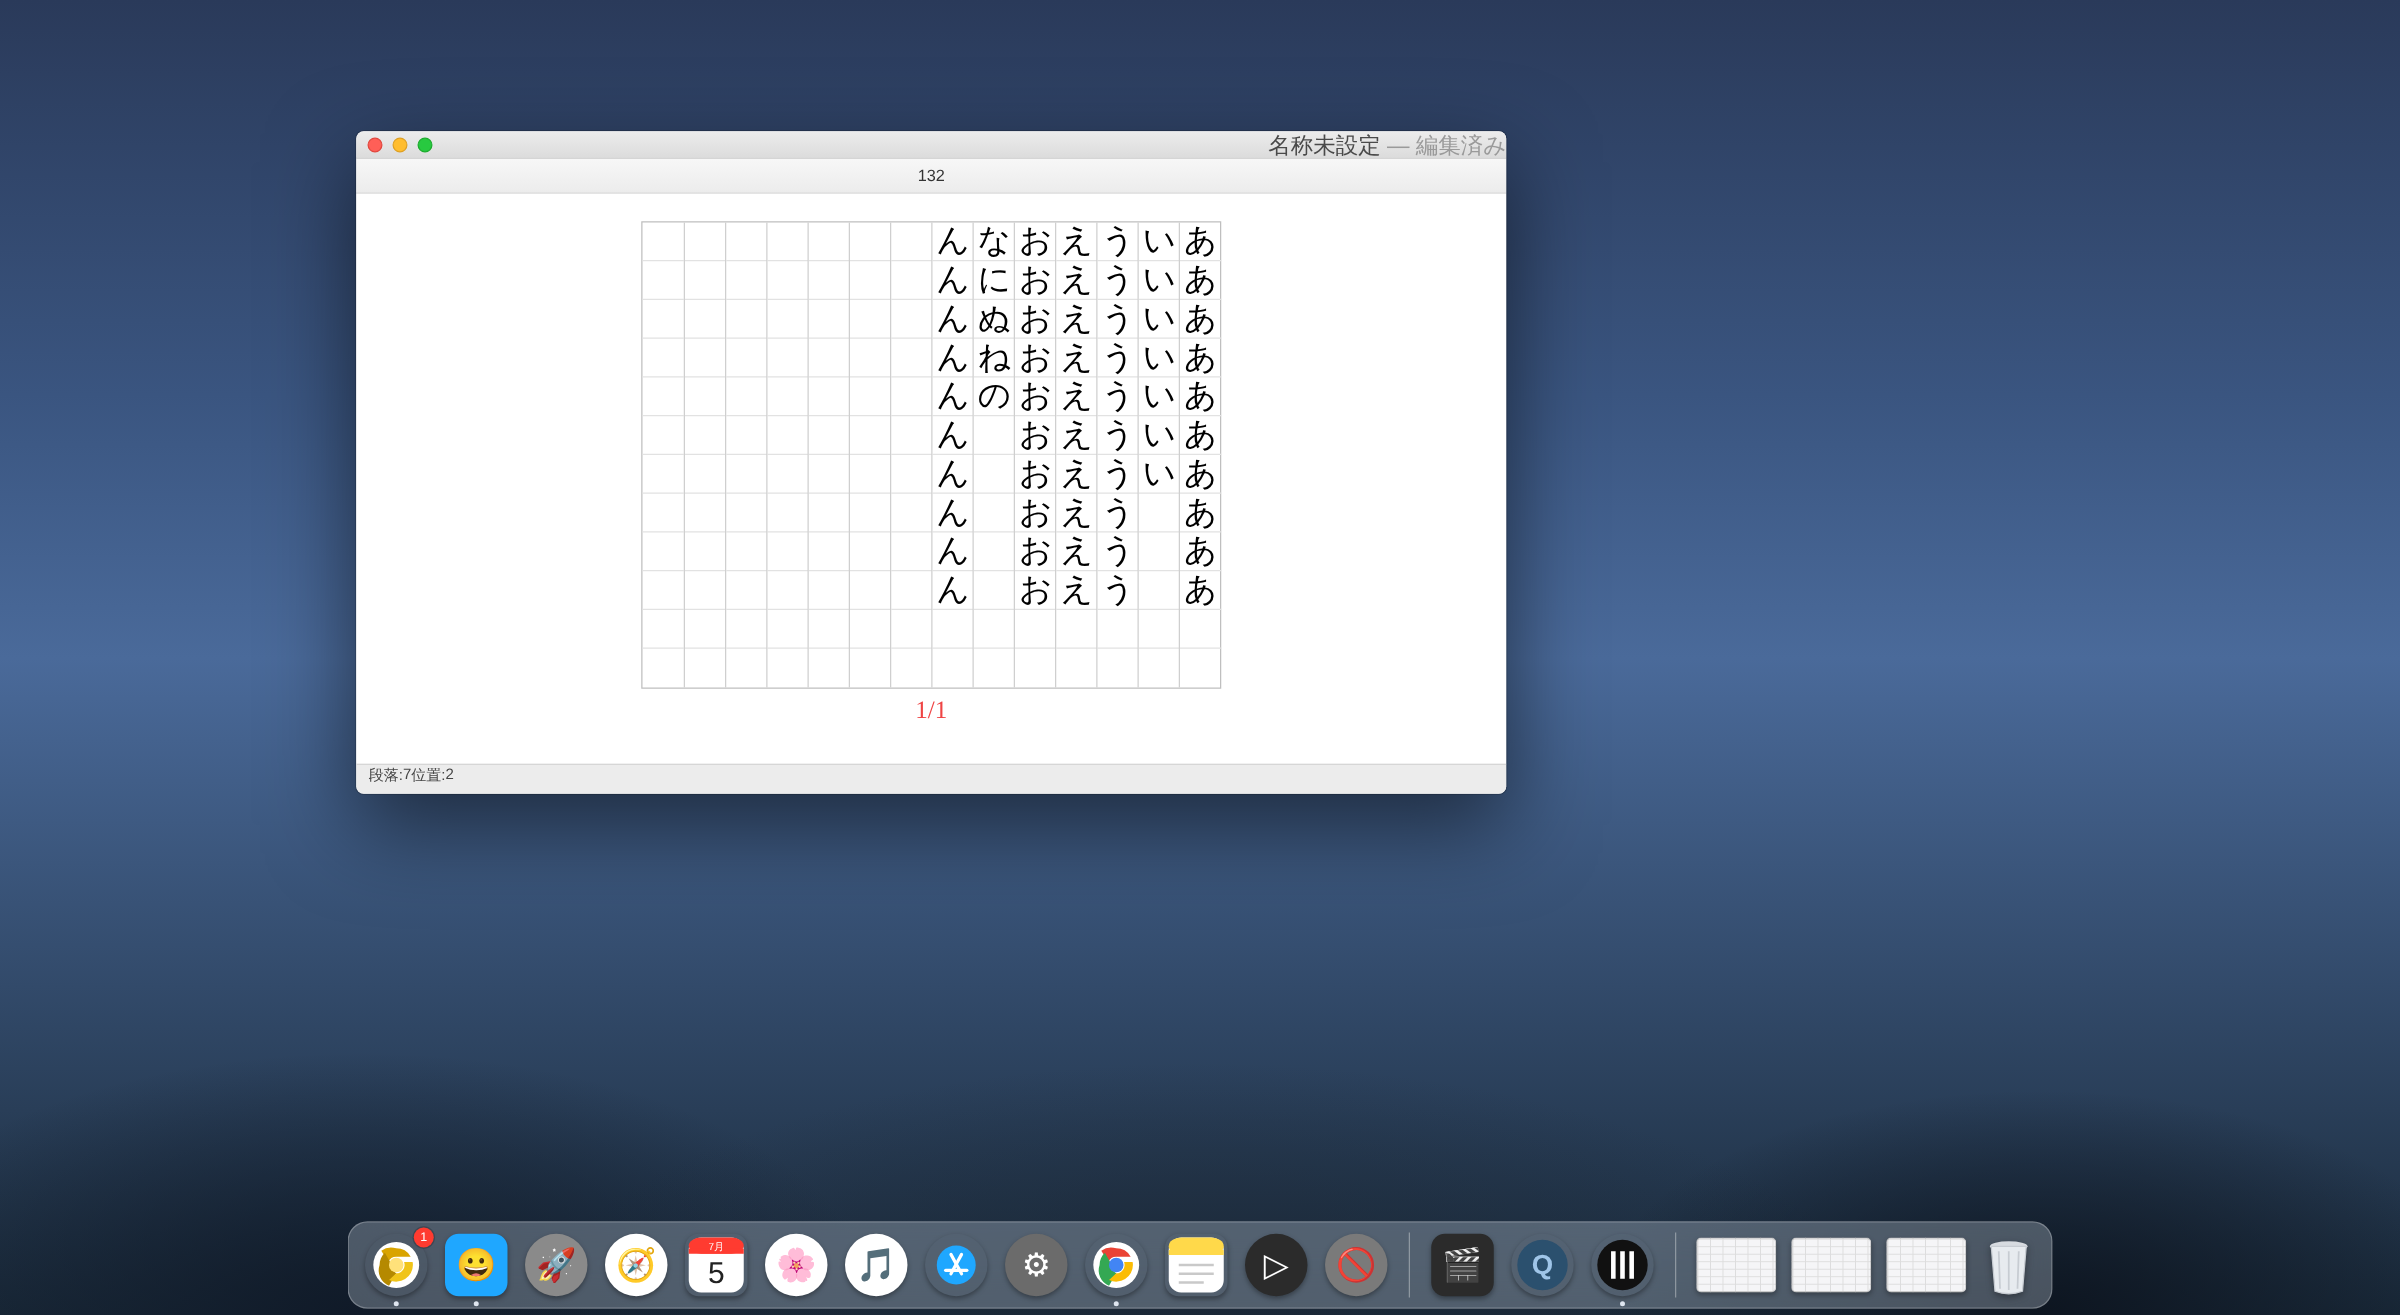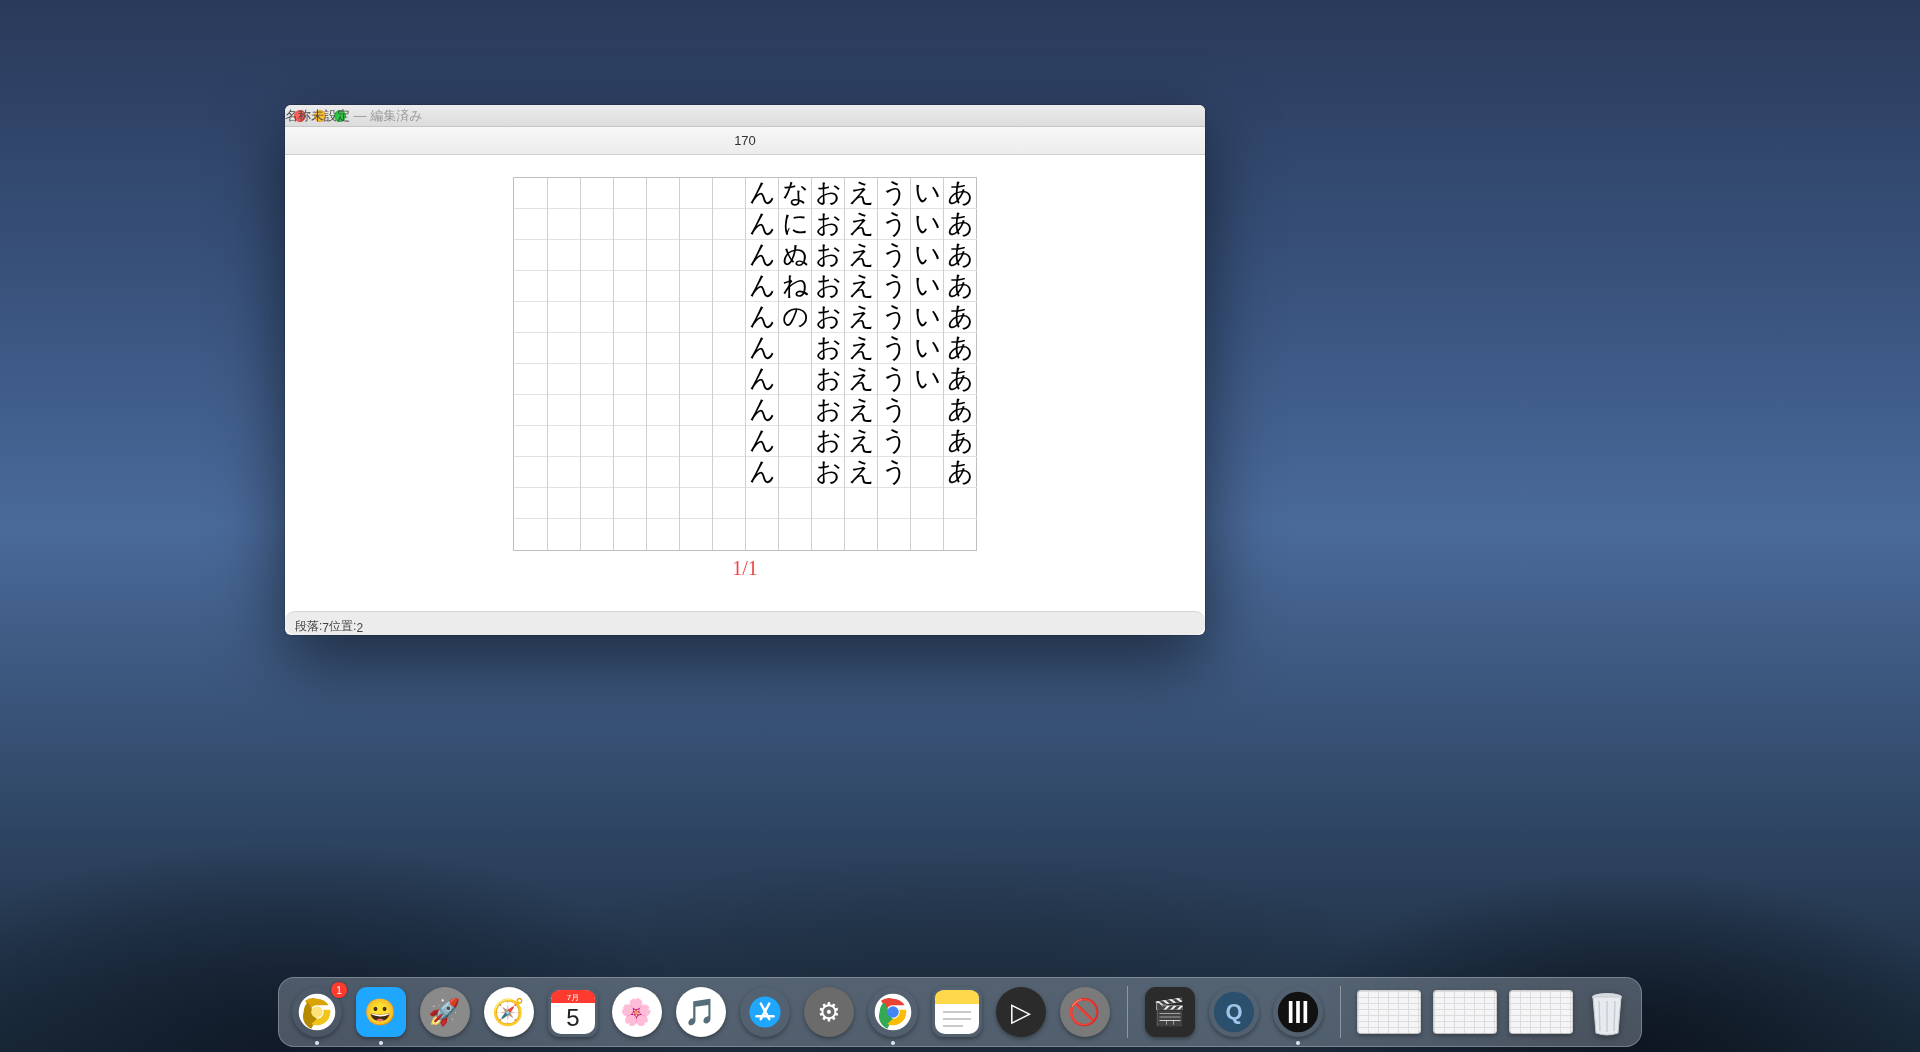--- a/index.html
+++ b/index.html
@@ -32,21 +32,21 @@
     background: linear-gradient(#ececec, #dcdcdc);
     border-bottom: 1px solid #c7c7c7;
     display: flex; align-items: center; position: relative;
     flex: none;
   }
   .traffic { display: flex; gap: 8px; margin-left: 9px; }
   .dot { width: 12px; height: 12px; border-radius: 50%; }
   .dot.r { background: #ff5f57; border: 0.5px solid #e1483f; }
   .dot.y { background: #ffbd2e; border: 0.5px solid #dfa123; }
   .dot.g { background: #28c940; border: 0.5px solid #1dad2e; }
-  .title { position: absolute; left: 0; right: 0; text-align: left; font-size: 13px; color: #4a4a4a; pointer-events: none; }
+  .title { position: absolute; left: 0; right: 0; text-align: right; font-size: 18px; color: #4a4a4a; pointer-events: none; }
   .title .sub { color: #9a9a9a; }
   .toolbar {
     height: 28px; background: linear-gradient(#f7f7f7, #ececec);
     border-bottom: 1px solid #d0d0d0;
     display: flex; align-items: center; justify-content: center;
     font-size: 13px; color: #333; flex: none;
   }
   .doc-area {
     flex: 1; background: #fff; display: flex; flex-direction: column; align-items: center; justify-content: flex-start;
     padding-top: 22px;
@@ -65,22 +65,22 @@
     width: 33px; height: 31px;
     border-bottom: 1px solid #e2e2e2;
     display: flex; align-items: center; justify-content: center;
     font-family: "Hiragino Mincho ProN", "Yu Mincho", serif;
     font-size: 26px; color: #000; line-height: 1;
   }
   .col .cell:last-child { border-bottom: none; }
   .page-no { margin-top: 6px; font-family: "Hiragino Mincho ProN", serif; font-size: 20px; color: #ef4444; }
   .statusbar {
     height: 24px; background: #ececec; border-top: 1px solid #d6d6d6;
-    display: flex; align-items: flex-end; padding: 0 10px;
-    font-size: 12px; color: #444; flex: none; border-radius: 10px;
+    display: flex; align-items: flex-start; padding: 0 10px;
+    font-size: 12px; color: #444; flex: none;
   }
   
   .dock-wrap {
     position: absolute; left: 0; right: 0; bottom: 5px;
     display: flex; justify-content: center;
   }
   .dock {
     height: 70px;
     background: rgba(200,210,225,0.32);
     border: 1px solid rgba(255,255,255,0.25);
@@ -143,21 +143,21 @@
     <div class="traffic">
       <div class="dot r"></div>
       <div class="dot y"></div>
       <div class="dot g"></div>
     </div>
     <div class="title">
       <span>名称未設定</span><span class="sub"><span> — </span><span>編集済み</span></span>
     </div>
   </div>
   <div class="toolbar">
-    <span>170</span>
+    <span>132</span>
   </div>
   <div class="doc-area">
     <div class="sheet" id="sheet">
         <div class="col">
           <div class="cell">あ</div>
           <div class="cell">あ</div>
           <div class="cell">あ</div>
           <div class="cell">あ</div>
           <div class="cell">あ</div>
           <div class="cell">あ</div>

